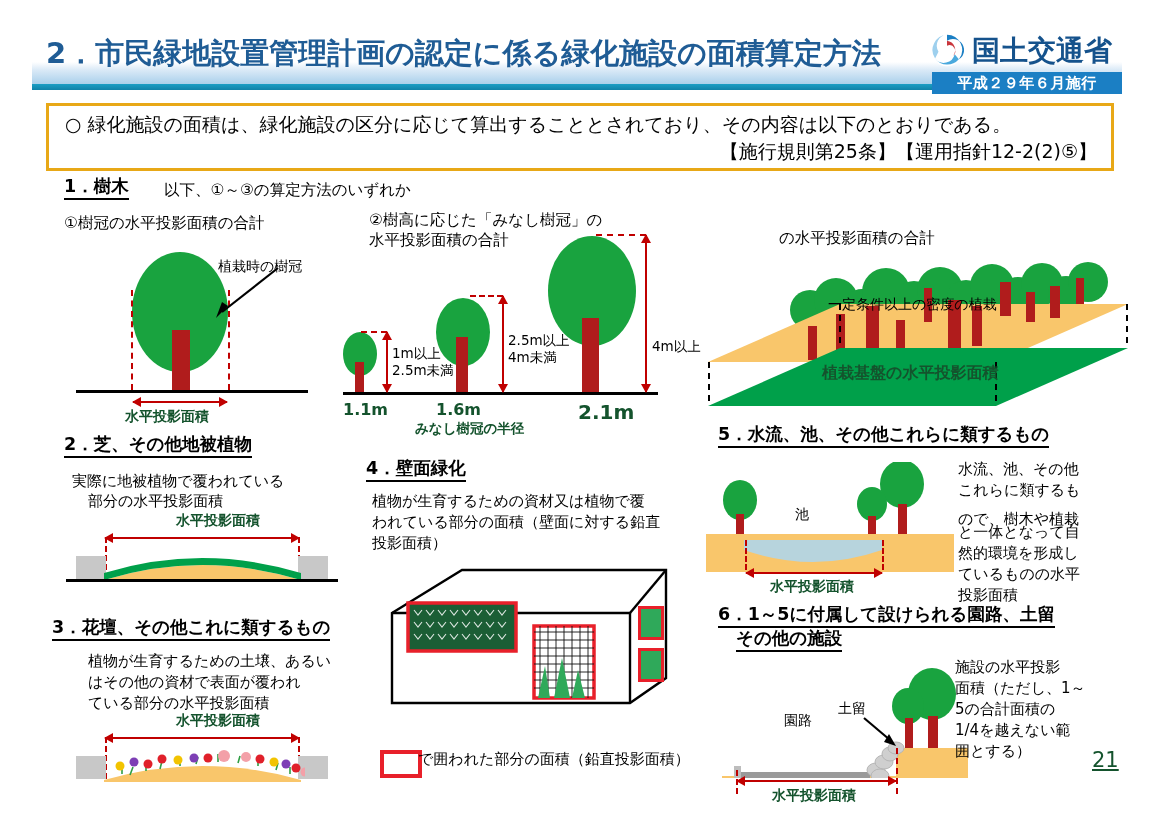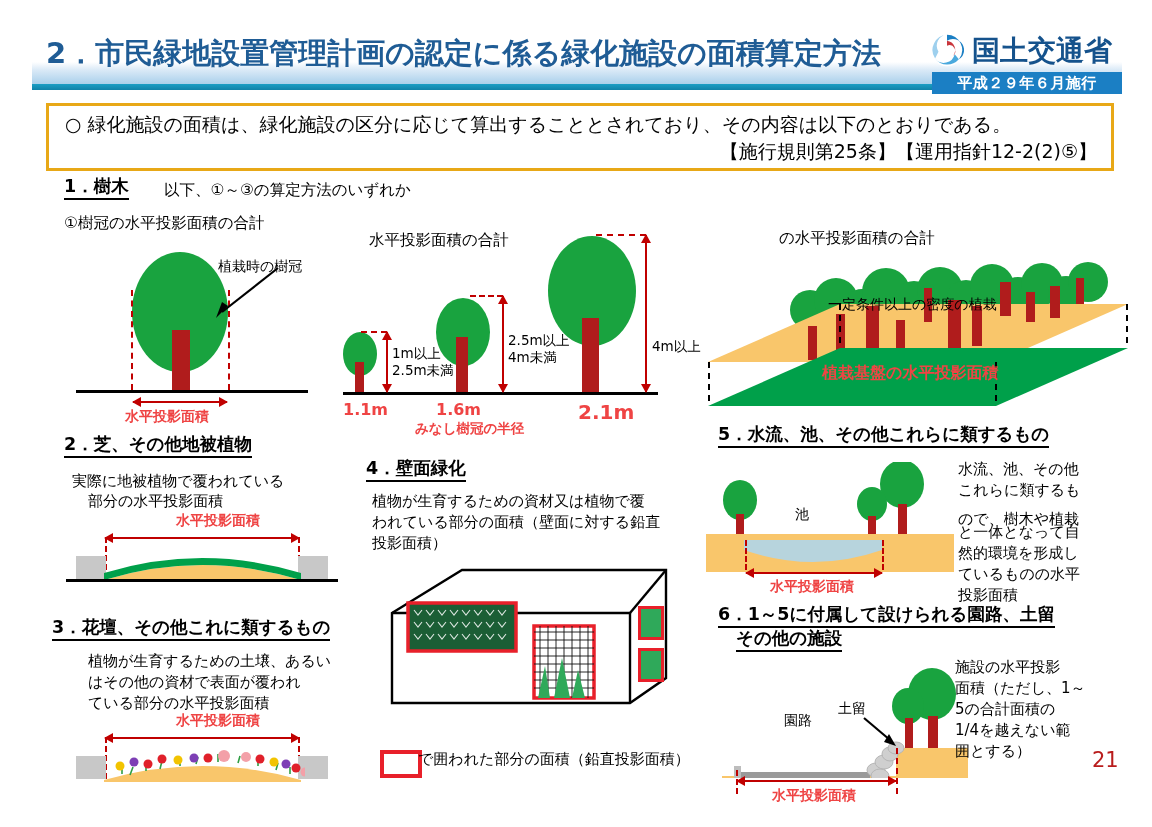--- a/index.html
+++ b/index.html
@@ -60,21 +60,21 @@
   }
 
   
   .jp{font-family:"DejaVu Sans","Liberation Sans",sans-serif;}
   .sec-head{
     font-size:17.5px;font-weight:700;
     border-bottom:2px solid #000;display:inline-block;line-height:1.25;
     white-space:nowrap;
   }
   .body-txt{font-size:15px;line-height:1.32;}
-  .red-b{color:#ef4444;font-weight:700;}
+  .red-b{color:#14532d;font-weight:700;}
   .abs{position:absolute;}
 
   
   .vdash{position:absolute;border-left:2px dashed #c00000;}
   .arrow-h{position:absolute;height:2px;background:#c00000;}
   .arrow-h:before,.arrow-h:after{
     content:"";position:absolute;top:-4px;width:0;height:0;
     border-top:5px solid transparent;border-bottom:5px solid transparent;
   }
   .arrow-h:before{left:-1px;border-right:9px solid #c00000;}
@@ -86,21 +86,21 @@
   }
   .arrow-v:before{top:-1px;border-bottom:9px solid #c00000;}
   .arrow-v:after{bottom:-1px;border-top:9px solid #c00000;}
   .hdash-red{position:absolute;border-top:2px dashed #c00000;}
 
   
   .crown{position:absolute;background:#19a33f;border-radius:50%;}
   .trunk{position:absolute;background:#b01c1c;}
   .ground{position:absolute;background:#000;height:3px;}
   .kerb{position:absolute;background:#c8c8c8;}
-  .pagenum{position:absolute;font-size:21px;color:#b91c1c;}
+  .pagenum{position:absolute;font-size:21px;color:#14532d;text-decoration:underline;}
 </style>
 </head>
 <body>
 
 <div class="slide">
 
   <div class="header">
     <div class="hdr-band"></div>
     <div class="hdr-rule"></div>
     <div class="hdr-title jp">2．市民緑地設置管理計画の認定に係る緑化施設の面積算定方法</div>
@@ -136,20 +136,21 @@
     <div class="arrow-h" style="left:133px;top:401px;width:94px;"></div>
     <div class="abs jp red-b" style="left:125px;top:408px;font-size:14px;">水平投影面積</div>
 
     <svg class="abs" style="left:212px;top:262px;" width="70" height="56">
       <line x1="66" y1="6" x2="10" y2="50" stroke="#000" stroke-width="2.2"></line>
       <polygon points="4,56 16,44 10,40" fill="#000"></polygon>
     </svg>
     <div class="abs jp" style="left:218px;top:258px;font-size:14px;text-align:right;">植栽時の樹冠</div>
   </div>
 
+  <div class="abs jp" style="left:369px;top:210px;font-size:15.5px;">②樹高に応じた「みなし樹冠」の</div>
   <div class="abs jp" style="left:369px;top:230px;font-size:15.5px;">水平投影面積の合計</div>
 
   <div>
     <div class="ground" style="left:343px;top:392px;width:315px;"></div>
 
     <div class="crown" style="left:343px;top:332px;width:34px;height:44px;"></div>
     <div class="trunk" style="left:355px;top:362px;width:9px;height:30px;"></div>
     <div class="hdash-red" style="left:361px;top:331px;width:26px;"></div>
     <div class="arrow-v" style="left:386px;top:332px;height:60px;"></div>
     <div class="abs jp" style="left:392px;top:345px;font-size:13.5px;">1m以上</div>

